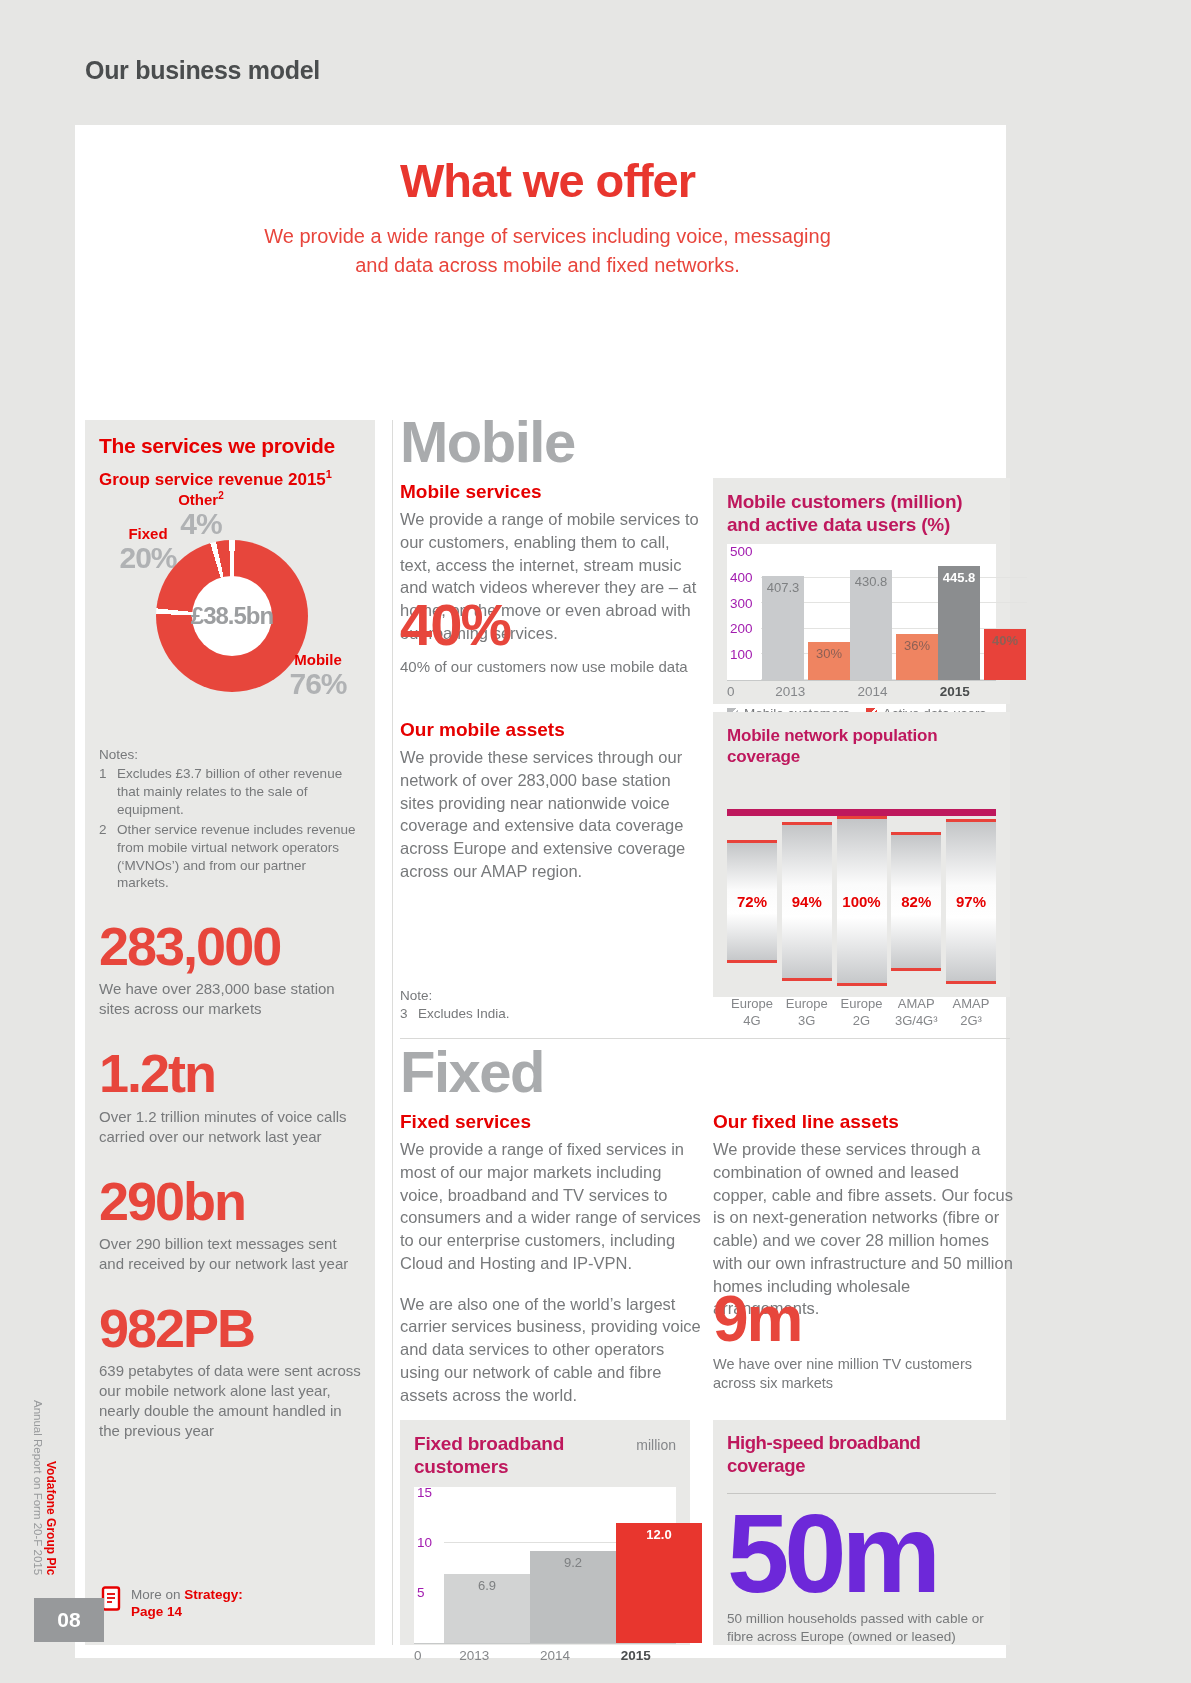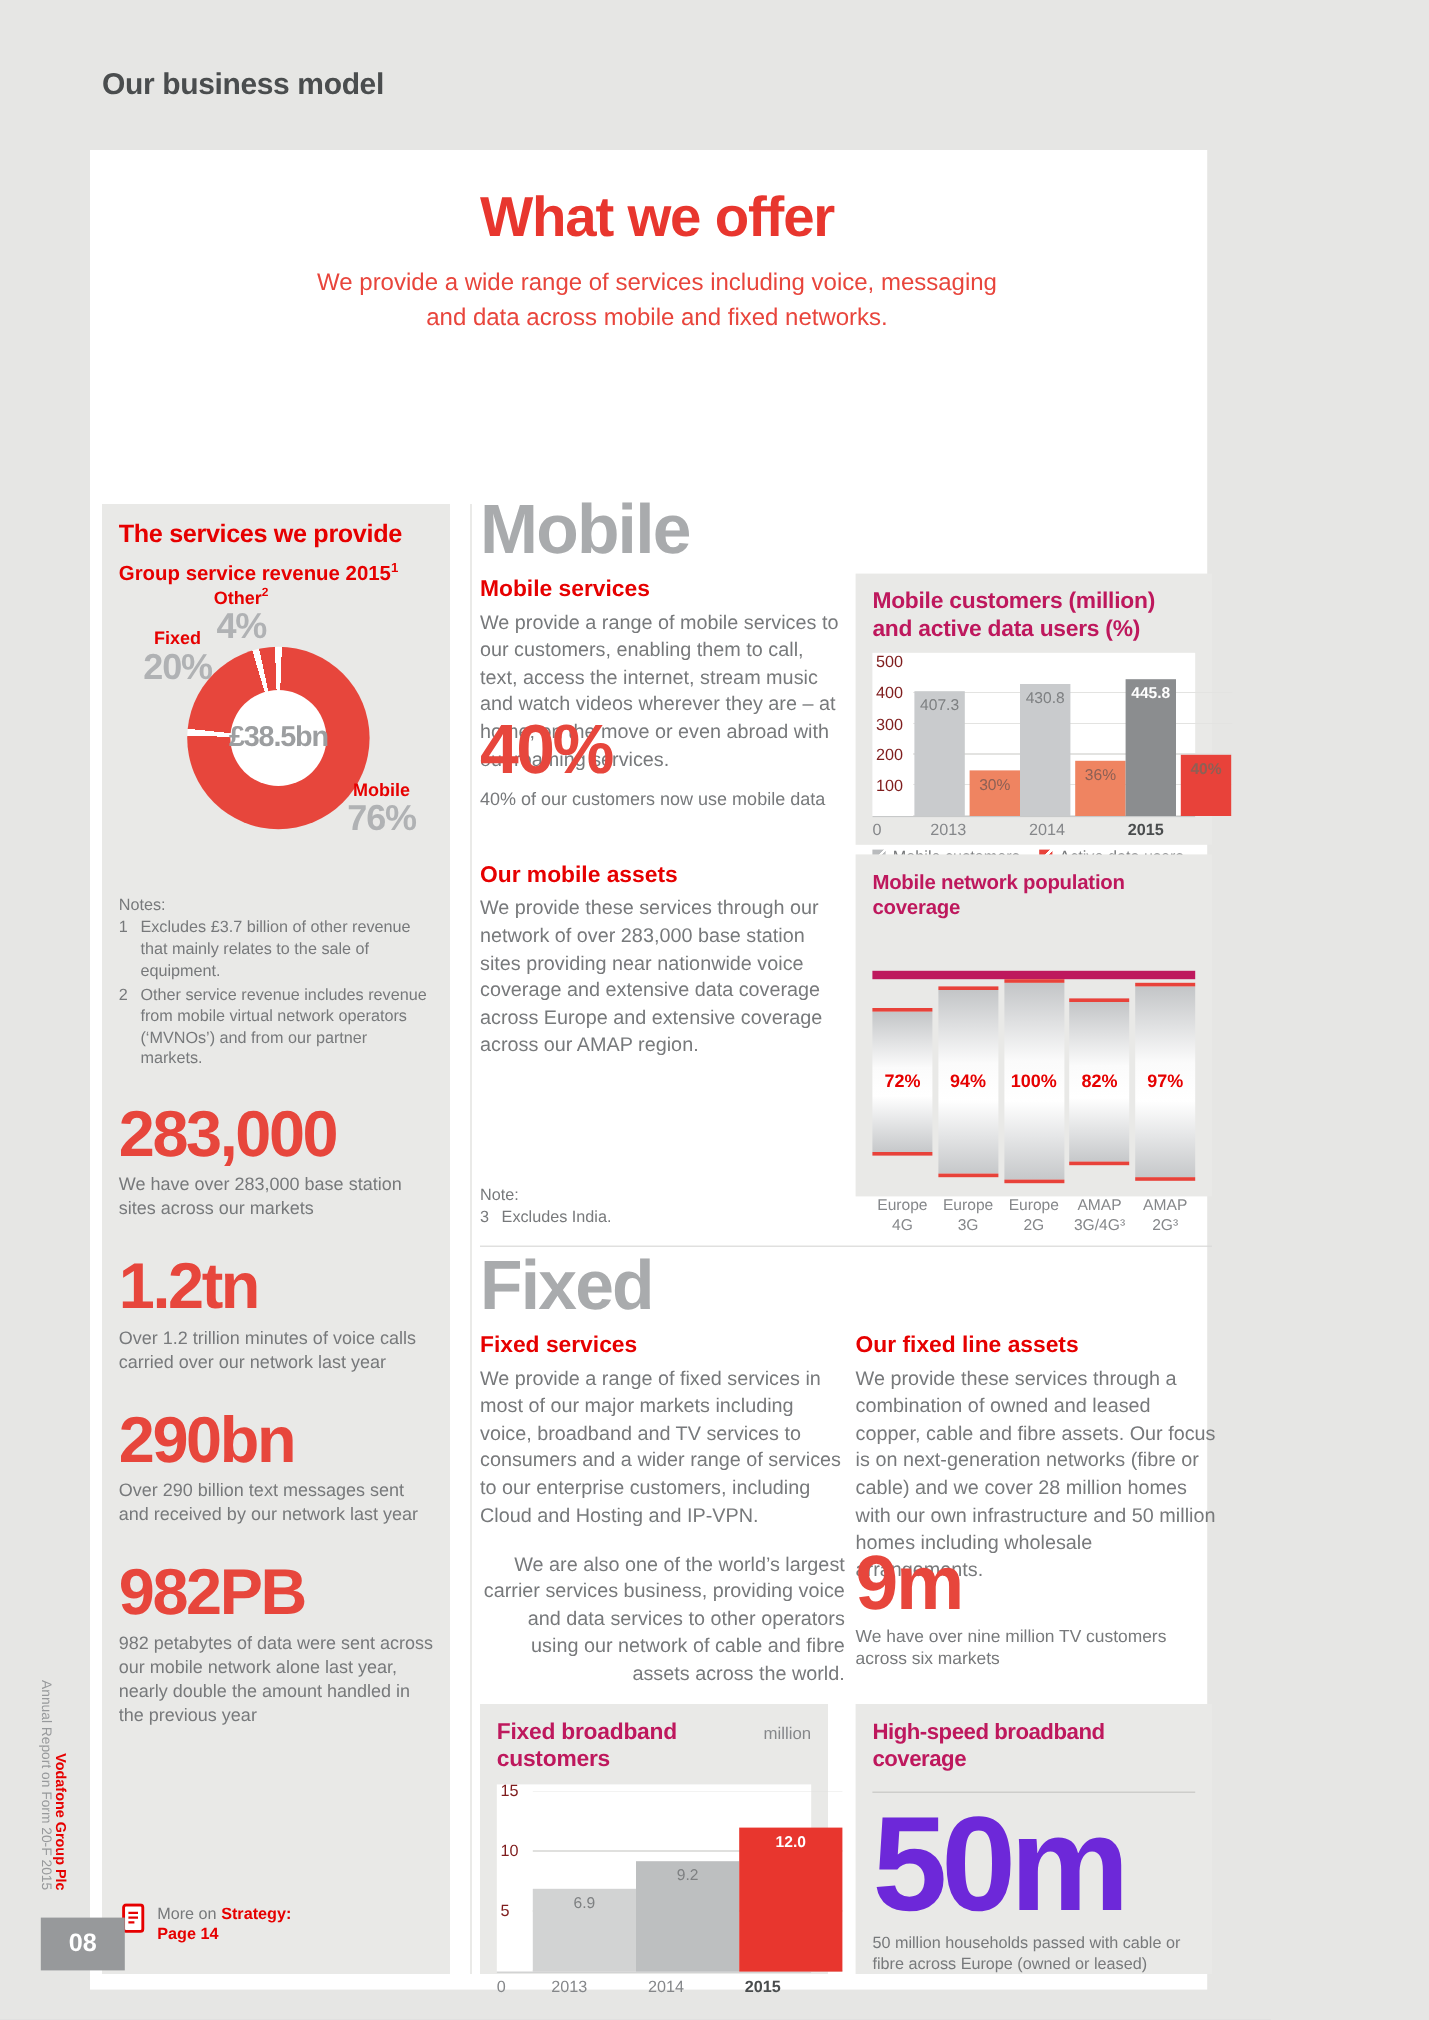--- a/index.html
+++ b/index.html
@@ -55,21 +55,21 @@
 
   
   .panel{position:absolute;background:#e9e9e7;box-sizing:border-box;padding:12px 14px;}
   .panel-title{font-size:19px;font-weight:bold;color:#be185d;line-height:1.22;letter-spacing:-.2px;}
 
   
   #panel-customers{left:638px;top:353px;width:297px;height:226px;}
   .mc-white{position:relative;background:#fff;height:136px;margin-top:8px;display:flex;
             border-bottom:1px solid #c7c9c9;}
   .mc-gutter{position:relative;width:34px;flex:none;}
-  .ytick{position:absolute;left:3px;font-size:13.5px;color:#7f1d1d;}
+  .ytick{position:absolute;left:3px;font-size:13.5px;color:#a21caf;}
   .mc-bars{align-self:flex-end;height:128px;flex:1;display:flex;justify-content:space-between;
            align-items:flex-end;padding:0 1px;
            background:repeating-linear-gradient(to top,#e3e3e1 0 1px,transparent 1px 25.6px);}
   .mc-group{display:flex;align-items:flex-end;gap:4px;}
   .mc-bar{width:42px;position:relative;}
   .mc-bar.cust{background:#c9cbcd;}
   .mc-bar.cust.hl{background:#8b8d8f;}
   .mc-bar.pct{background:#ef8461;}
   .mc-bar.pct.hl{background:#e8423a;}
   .mc-label{position:absolute;top:4px;left:0;right:0;text-align:center;font-size:13px;color:#7e8082;}
@@ -192,21 +192,21 @@
       <div class="stat">
         <div class="val">1.2tn</div>
         <div class="cap">Over 1.2 trillion minutes of voice calls carried over our network last year</div>
       </div>
       <div class="stat">
         <div class="val">290bn</div>
         <div class="cap">Over 290 billion text messages sent and received by our network last year</div>
       </div>
       <div class="stat">
         <div class="val">982PB</div>
-        <div class="cap">982 petabytes of data were sent across our mobile network alone last year, nearly double the amount handled in the previous year</div>
+        <div class="cap">639 petabytes of data were sent across our mobile network alone last year, nearly double the amount handled in the previous year</div>
       </div>
 
       <div class="more">
         <svg width="22" height="26" viewBox="0 0 22 26">
           <rect x="2" y="1.5" width="16" height="22" rx="2" fill="#ffffff" stroke="#e60000" stroke-width="2.4"></rect>
           <line x1="6" y1="8" x2="14" y2="8" stroke="#e60000" stroke-width="1.8"></line>
           <line x1="6" y1="12" x2="14" y2="12" stroke="#e60000" stroke-width="1.8"></line>
           <line x1="6" y1="16" x2="11" y2="16" stroke="#e60000" stroke-width="1.8"></line>
         </svg>
         <div class="txt">
@@ -354,21 +354,21 @@
         </div>
     </div>
 
     <div class="hdiv"></div>
 
     <div class="big-heading" style="left:325px;top:918px;">Fixed</div>
 
     <div class="block" style="left:325px;top:986px;">
       <h3 class="subhead">Fixed services</h3>
       <p class="body">We provide a range of fixed services in most of our major markets including voice, broadband and TV services to consumers and a wider range of services to our enterprise customers, including Cloud and Hosting and IP-VPN.</p>
-      <p class="body" style="margin-top:18px;text-align:right;">We are also one of the world’s largest carrier services business, providing voice and data services to other operators using our network of cable and fibre assets across the world.</p>
+      <p class="body" style="margin-top:18px;">We are also one of the world’s largest carrier services business, providing voice and data services to other operators using our network of cable and fibre assets across the world.</p>
     </div>
 
     <div class="block" style="left:638px;top:986px;">
       <h3 class="subhead">Our fixed line assets</h3>
       <p class="body">We provide these services through a combination of owned and leased copper, cable and fibre assets. Our focus is on next-generation networks (fibre or cable) and we cover 28 million homes with our own infrastructure and 50 million homes including wholesale arrangements.</p>
     </div>
 
     <div id="stat-9m">
       <div class="brushval">9m</div>
       <div class="smallcap">We have over nine million TV customers across six markets</div>

